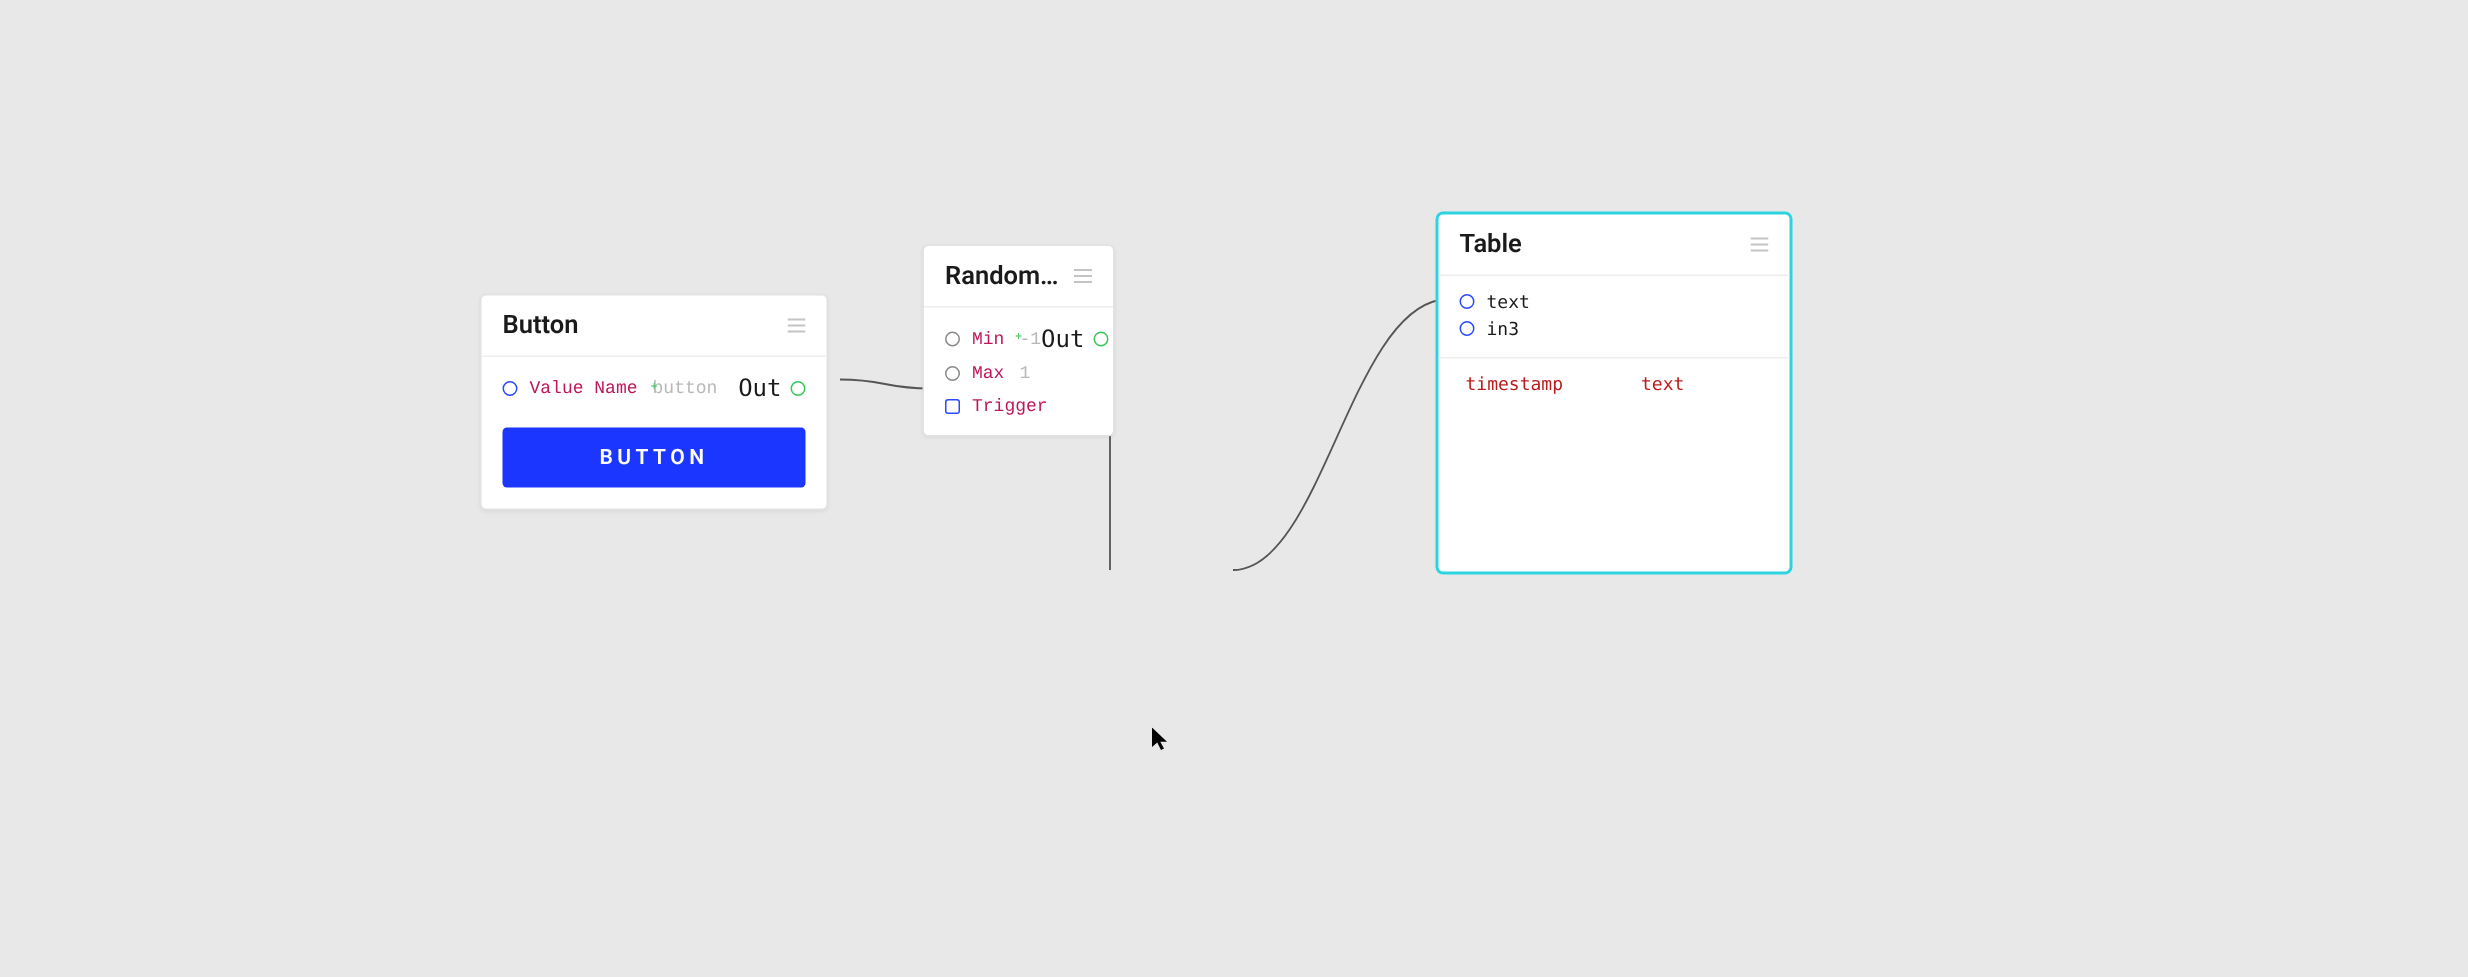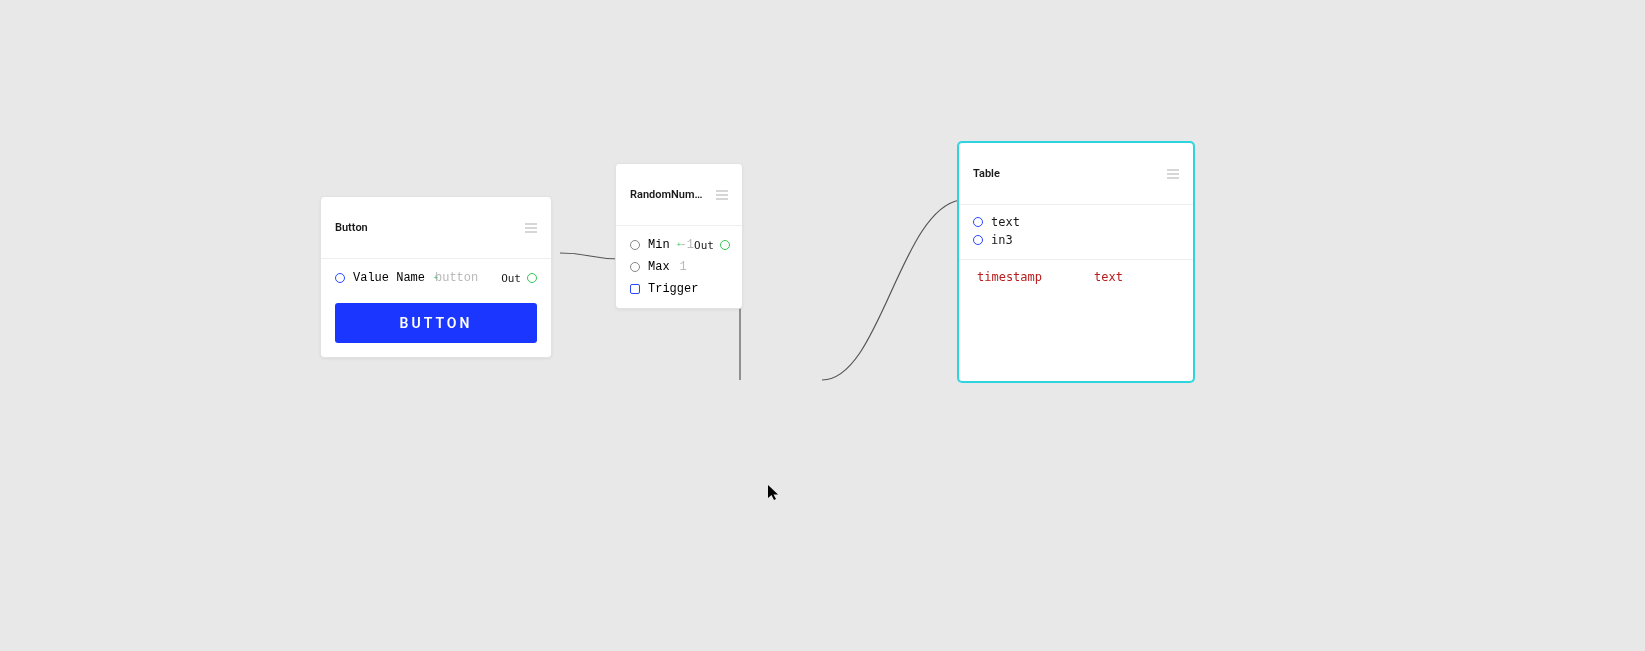--- a/index.html
+++ b/index.html
@@ -17,41 +17,41 @@
 .node {
   position: absolute;
   background: #fff;
   border: 1px solid #e2e2e2;
   border-radius: 4px;
   box-shadow: 0 1px 3px rgba(0,0,0,0.06);
 }
 .node.selected { border: 1px solid #2dd4e0; box-shadow: 0 0 0 1px #2dd4e0; }
 .node-header {
   display: flex; align-items: center; justify-content: space-between;
-  padding: 24px 14px;
+  padding: 10px 14px;
   border-bottom: 1px solid #eee;
-  font-weight: 600; font-size: 11px;
+  font-weight: 600; font-size: 17px;
 }
 .node-header .title { white-space: nowrap; overflow: hidden; text-overflow: ellipsis; }
 .menu-icon { color: #bcbcbc; cursor: pointer; flex-shrink:0; margin-left:8px;}
 .menu-icon svg { display:block; }
 .node-body { padding: 8px 0; }
 .row {
   display: flex; align-items: center;
   padding: 3px 14px;
   font-family: "SFMono-Regular", Consolas, "Liberation Mono", Menlo, monospace;
   font-size: 12px;
   position: relative;
   min-height: 22px;
 }
-.row .label { margin-left: 8px; color:#000000; }
+.row .label { margin-left: 8px; color:#be185d; }
 .row .value { margin-left: 10px; color:#b8b8b8; }
 .row .value.italic { font-style: italic; }
 .row .spacer { flex:1; }
-.row .outlabel { margin-right: 6px; font-family: "SFMono-Regular", Consolas, monospace; font-size:11px; }
+.row .outlabel { margin-right: 6px; font-family: "SFMono-Regular", Consolas, monospace; font-size:16px; }
 .port {
   width: 10px; height: 10px; border-radius: 50%;
   border: 1.5px solid #888; background:#fff; flex-shrink:0;
 }
 .port.blue { border-color: #2948ff; }
 .port.green { border-color: #34c759; }
 .port.green.plus::after{
   content:"+"; position:absolute; left:50%; top:50%; transform:translate(-50%,-52%);
   font-size:8px; color:#34c759; line-height:1;
 }

